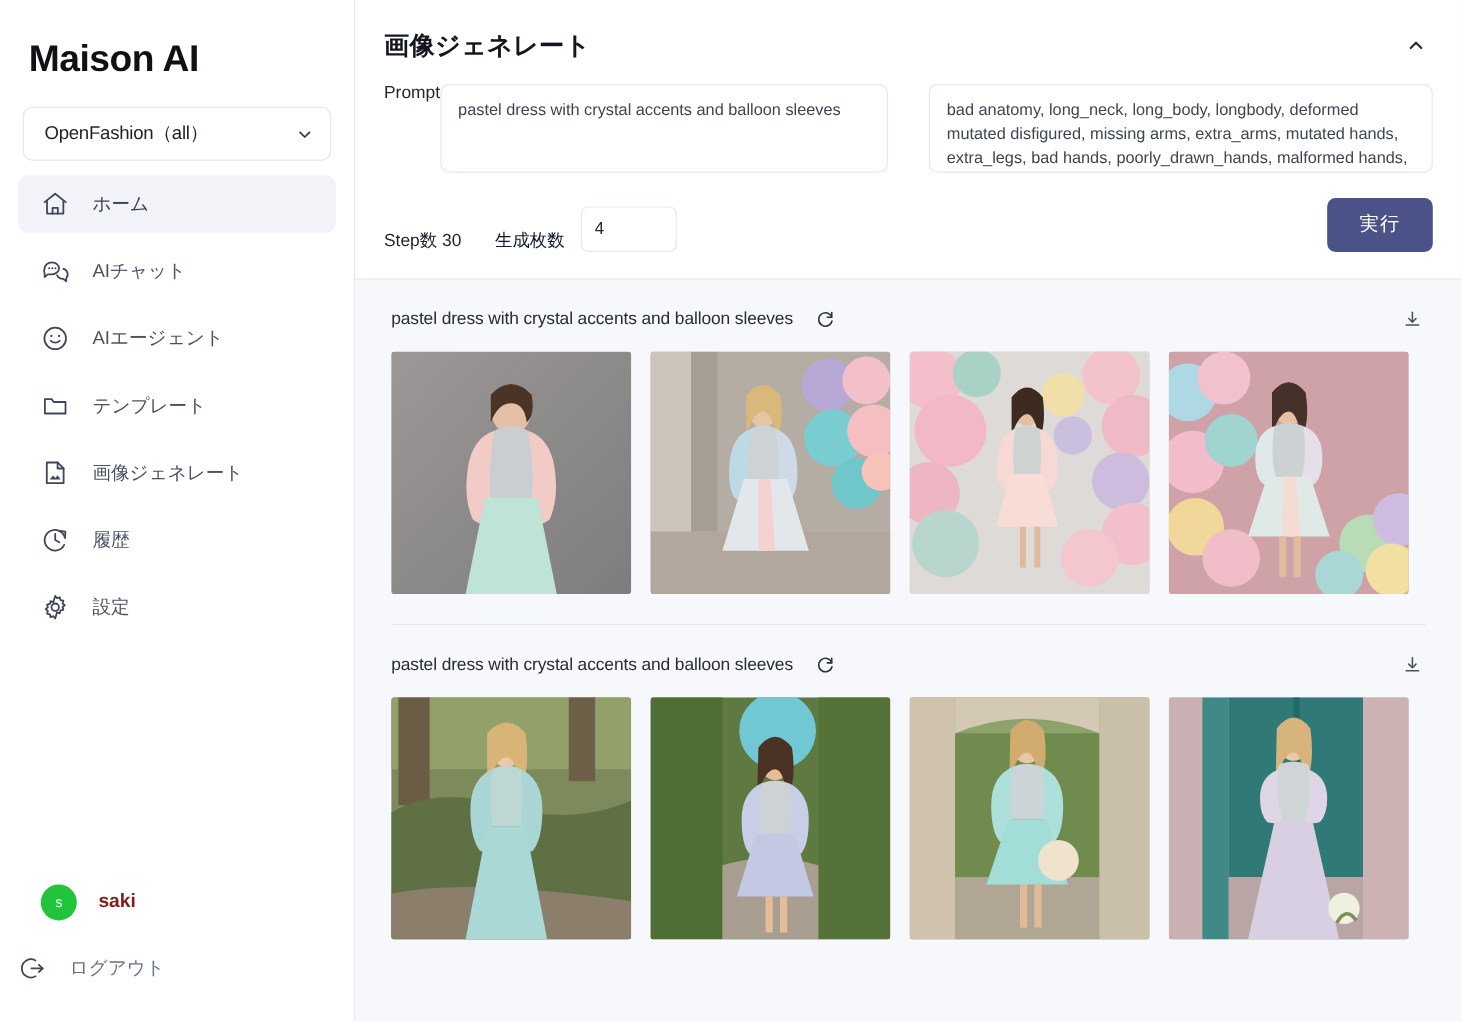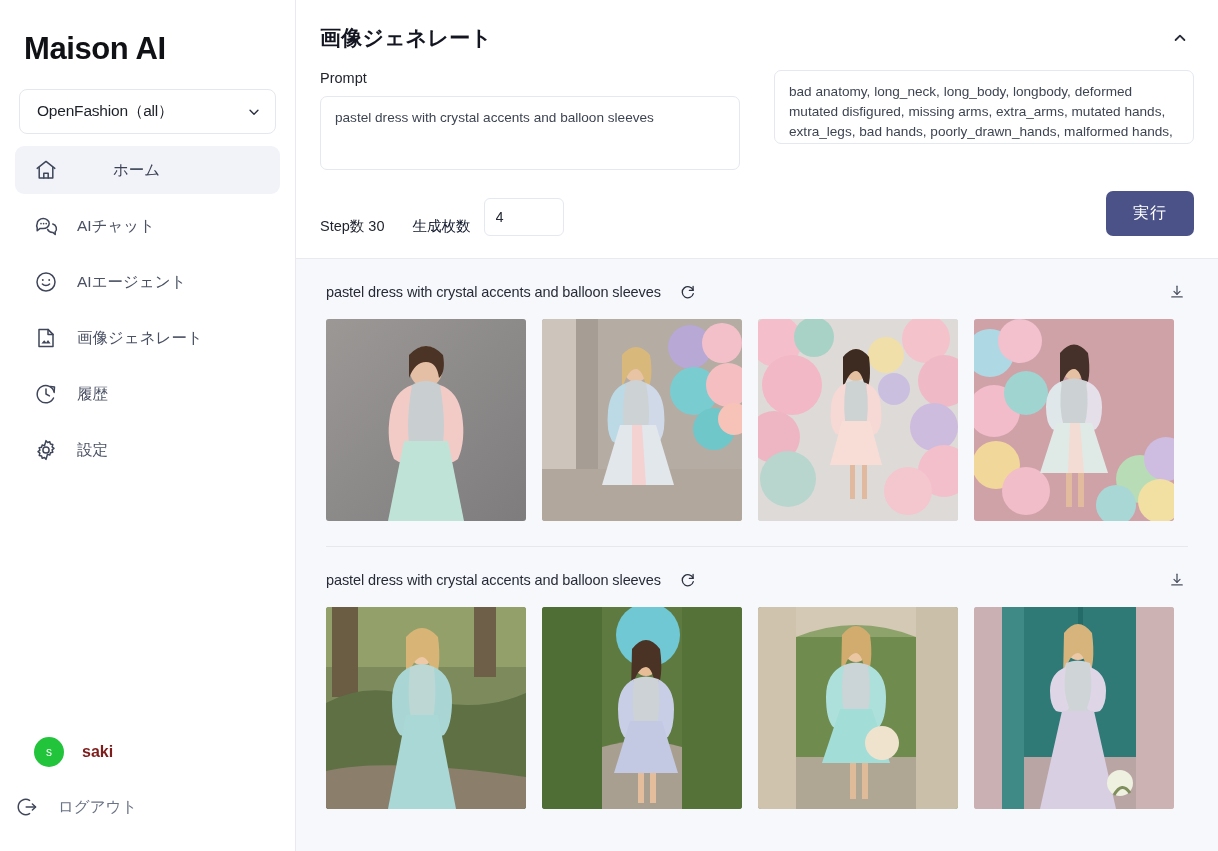--- a/index.html
+++ b/index.html
@@ -52,21 +52,21 @@
     color: #5a6275;
   }
   .nav-item.active { background: #f2f3f9; }
   .nav-icon {
     width: 26px; height: 26px; margin-right: 18px;
     display: flex; align-items: center; justify-content: center;
     color: #3f465a; flex-shrink: 0;
   }
   .nav-icon svg { display:block; }
   .nav-label { font-size: 15.5px; color: #4a5163; letter-spacing: 0px; }
-  .nav-item.active .nav-label { color: #3b4254; margin-left: 36px; }
+  .nav-item.active .nav-label { color: #3b4254; }
 
   .sidebar-footer {
     position: absolute; left: 0; right: 0; bottom: 0;
     padding: 0 0 22px 0;
   }
   .user-row {
     display: flex; align-items: center;
     height: 46px; padding-left: 34px; margin-bottom: 10px;
   }
   .avatar {
@@ -101,21 +101,21 @@
   .panel-title {
     font-size: 21px; font-weight: bold; color: #131620;
     letter-spacing: 0.2px; flex: 1;
   }
   .collapse-btn {
     width: 28px; height: 28px; display: flex; align-items: center;
     justify-content: center; color: #262b38; cursor: pointer;
   }
 
   .fields { display: flex; gap: 34px; }
-  .field { flex: 1; display: flex; flex-direction: column; }
+  .field { flex: 1; display: flex; flex-direction: row; }
   .field-label {
     font-size: 14.5px; color: #20242e; margin-bottom: 10px; letter-spacing: 0px;
   }
   .ta {
     width: 100%; height: 74px;
     border: 1px solid #e4e8ef; border-radius: 7px;
     padding: 11px 14px;
     font-family: "Liberation Sans", "DejaVu Sans", sans-serif;
     font-size: 13.6px; line-height: 20px; color: #3d4452;
     resize: none; background: #fff; overflow: hidden;
@@ -216,20 +216,28 @@
           <svg width="24" height="24" viewBox="0 0 24 24" fill="none" stroke="currentColor" stroke-width="1.5" stroke-linecap="round" stroke-linejoin="round">
             <circle cx="12" cy="12" r="9"></circle>
             <circle cx="8.8" cy="10" r="0.95" fill="currentColor" stroke="none"></circle>
             <circle cx="15.2" cy="10" r="0.95" fill="currentColor" stroke="none"></circle>
             <path d="M8.4 14 a4.4 3.6 0 0 0 7.2 0"></path>
           </svg>
         </span>
         <span class="nav-label">AIエージェント</span>
       </div>
 
+      <div class="nav-item">
+        <span class="nav-icon">
+          <svg width="24" height="24" viewBox="0 0 24 24" fill="none" stroke="currentColor" stroke-width="1.5" stroke-linecap="round" stroke-linejoin="round">
+            <path d="M3.4 18.6 V6.6 h5.6 l1.8 2.4 h9.8 v9.6 z"></path>
+          </svg>
+        </span>
+        <span class="nav-label">テンプレート</span>
+      </div>
 
       <div class="nav-item">
         <span class="nav-icon">
           <svg width="24" height="24" viewBox="0 0 24 24" fill="none" stroke="currentColor" stroke-width="1.5" stroke-linecap="round" stroke-linejoin="round">
             <path d="M5 3.4 h9 l5 5 v12.2 H5 z"></path>
             <path d="M14 3.4 v5 h5"></path>
             <path d="M7.4 17.6 l2.8 -3.4 l2 2.2 l1.8 -2.4 l2.6 3.6 z" fill="currentColor" stroke="none"></path>
           </svg>
         </span>
         <span class="nav-label">画像ジェネレート</span>

